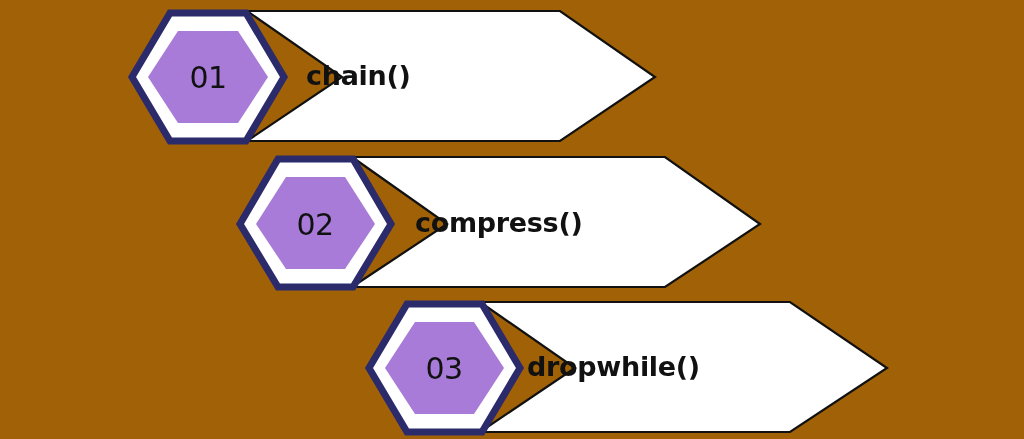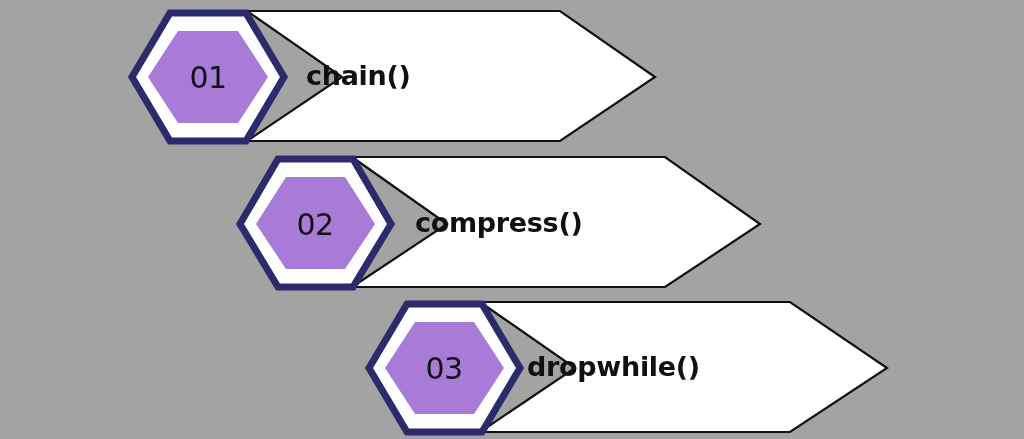--- a/index.html
+++ b/index.html
@@ -7,21 +7,21 @@
     padding: 0;
     background: #ffffff;
   }
   body {
     font-family: "DejaVu Sans", sans-serif;
   }
   #canvas {
     position: relative;
     width: 1024px;
     height: 439px;
-    background: #a3a3a3;
+    background: #a16207;
     overflow: hidden;
   }
   #canvas svg.diagram {
     position: absolute;
     top: 0;
     left: 0;
     width: 1024px;
     height: 439px;
     display: block;
   }

